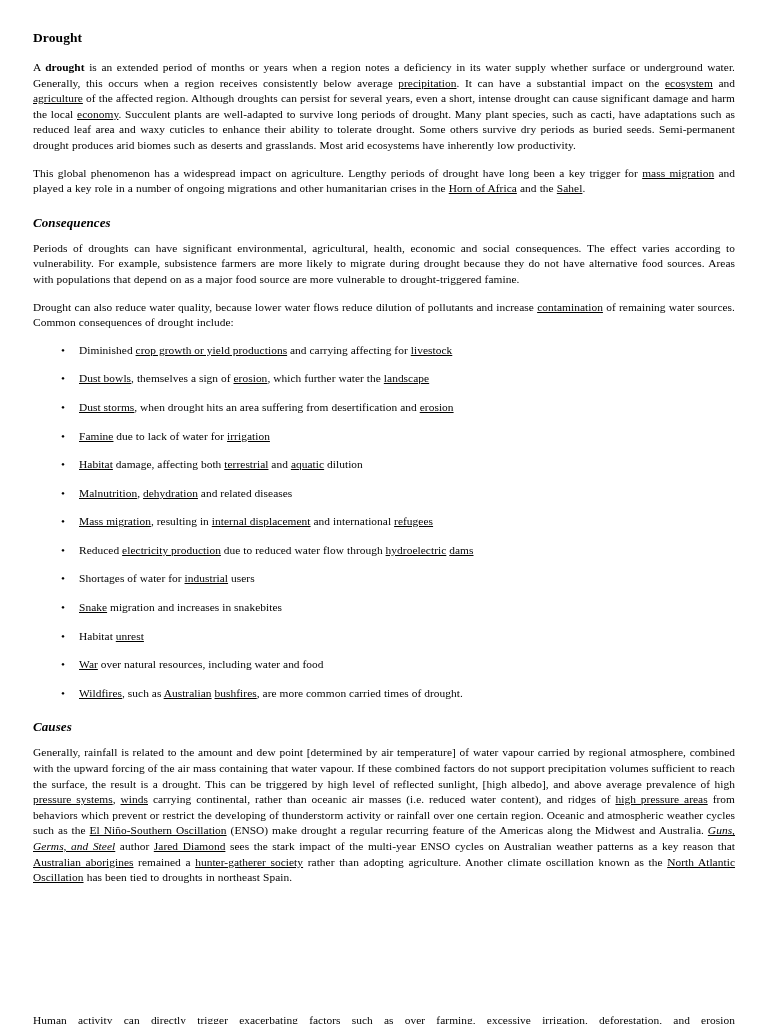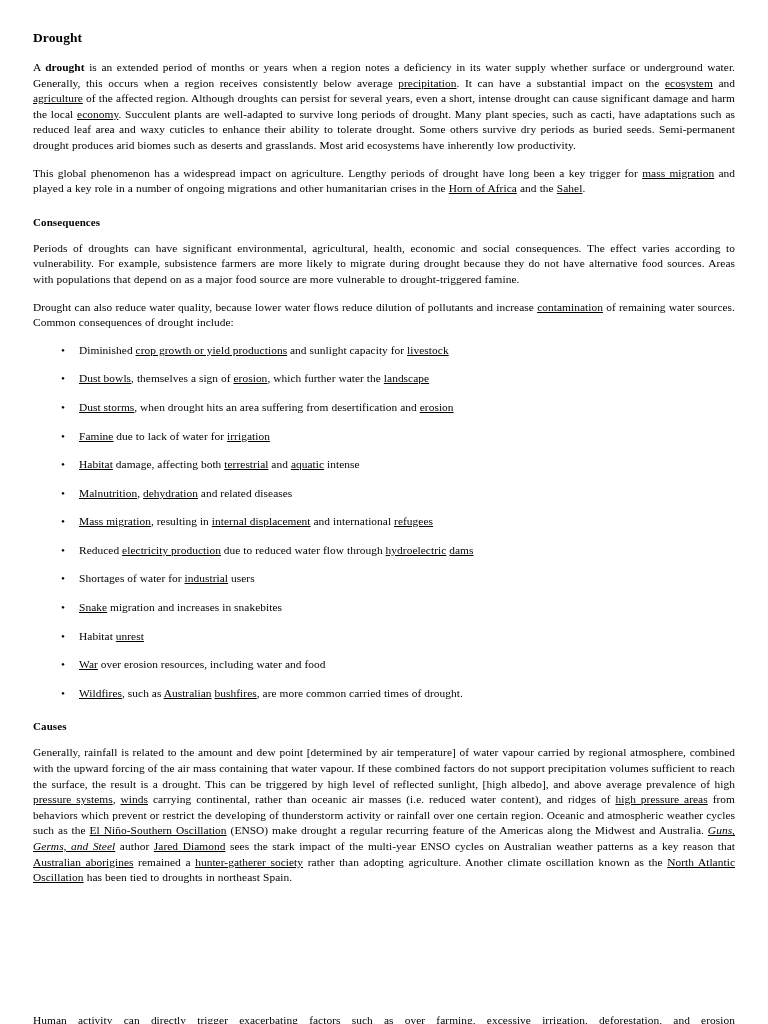--- a/index.html
+++ b/index.html
@@ -23,22 +23,23 @@
     padding: 30px 33px 0 33px;
   }
   .doc-title {
     font-size: 13.5px;
     font-weight: bold;
     line-height: 16px;
     margin: 0 0 14px 0;
     letter-spacing: 0.1px;
   }
   .section-heading {
-    font-size: 11px;
+    font-size: 13px;
     font-weight: bold;
+    font-style: italic;
     line-height: 15px;
     margin: 18px 0 11px 0;
     letter-spacing: 0.1px;
   }
   p.body-text {
     font-size: 11.4px;
     line-height: 15.6px;
     text-align: justify;
     margin: 0 0 12px 0;
     letter-spacing: 0.05px;
@@ -106,32 +107,32 @@
 
   <p class="body-text"><span>This global phenomenon has a widespread impact on agriculture. Lengthy periods of drought have long been a key trigger for </span><a class="link" href="#">mass migration</a><span> and played a key role in a number of ongoing migrations and other humanitarian crises in the </span><a class="link" href="#">Horn of Africa</a><span> and the </span><a class="link" href="#">Sahel</a><span>.</span></p>
 
   <h2 class="section-heading">Consequences</h2>
 
   <p class="body-text">Periods of droughts can have significant environmental, agricultural, health, economic and social consequences. The effect varies according to vulnerability. For example, subsistence farmers are more likely to migrate during drought because they do not have alternative food sources. Areas with populations that depend on as a major food source are more vulnerable to drought-triggered famine.</p>
 
   <p class="body-text"><span>Drought can also reduce water quality, because lower water flows reduce dilution of pollutants and increase </span><a class="link" href="#">contamination</a><span> of remaining water sources. Common consequences of drought include:</span></p>
 
   <ul class="bullets" id="consequences-list">
-      <li><span class="dot">•</span><span>Diminished </span><a class="link" href="#">crop growth or yield productions</a><span> and sunlight capacity for </span><a class="link" href="#">livestock</a></li>
+      <li><span class="dot">•</span><span>Diminished </span><a class="link" href="#">crop growth or yield productions</a><span> and carrying affecting for </span><a class="link" href="#">livestock</a></li>
       <li><span class="dot">•</span><a class="link" href="#">Dust bowls</a><span>, themselves a sign of </span><a class="link" href="#">erosion</a><span>, which further water the </span><a class="link" href="#">landscape</a></li>
       <li><span class="dot">•</span><a class="link" href="#">Dust storms</a><span>, when drought hits an area suffering from desertification and </span><a class="link" href="#">erosion</a></li>
       <li><span class="dot">•</span><a class="link" href="#">Famine</a><span> due to lack of water for </span><a class="link" href="#">irrigation</a></li>
-      <li><span class="dot">•</span><a class="link" href="#">Habitat</a><span> damage, affecting both </span><a class="link" href="#">terrestrial</a><span> and </span><a class="link" href="#">aquatic</a><span> intense</span></li>
+      <li><span class="dot">•</span><a class="link" href="#">Habitat</a><span> damage, affecting both </span><a class="link" href="#">terrestrial</a><span> and </span><a class="link" href="#">aquatic</a><span> dilution</span></li>
       <li><span class="dot">•</span><a class="link" href="#">Malnutrition</a><span>, </span><a class="link" href="#">dehydration</a><span> and related diseases</span></li>
       <li><span class="dot">•</span><a class="link" href="#">Mass migration</a><span>, resulting in </span><a class="link" href="#">internal displacement</a><span> and international </span><a class="link" href="#">refugees</a></li>
       <li><span class="dot">•</span><span>Reduced </span><a class="link" href="#">electricity production</a><span> due to reduced water flow through </span><a class="link" href="#">hydroelectric</a><span> </span><a class="link" href="#">dams</a></li>
       <li><span class="dot">•</span><span>Shortages of water for </span><a class="link" href="#">industrial</a><span> users</span></li>
       <li><span class="dot">•</span><a class="link" href="#">Snake</a><span> migration and increases in snakebites</span></li>
       <li><span class="dot">•</span><span>Habitat </span><a class="link" href="#">unrest</a></li>
-      <li><span class="dot">•</span><a class="link" href="#">War</a><span> over erosion resources, including water and food</span></li>
+      <li><span class="dot">•</span><a class="link" href="#">War</a><span> over natural resources, including water and food</span></li>
       <li><span class="dot">•</span><a class="link" href="#">Wildfires</a><span>, such as </span><a class="link" href="#">Australian</a><span> </span><a class="link" href="#">bushfires</a><span>, are more common carried times of drought.</span></li>
     </ul>
 
   <h2 class="section-heading">Causes</h2>
 
   <p class="body-text"><span>Generally, rainfall is related to the amount and dew point [determined by air temperature] of water vapour carried by regional atmosphere, combined with the upward forcing of the air mass containing that water vapour. If these combined factors do not support precipitation volumes sufficient to reach the surface, the result is a drought. This can be triggered by high level of reflected sunlight, [high albedo], and above average prevalence of high </span><a class="link" href="#">pressure systems</a><span>, </span><a class="link" href="#">winds</a><span> carrying continental, rather than oceanic air masses (i.e. reduced water content), and ridges of </span><a class="link" href="#">high pressure areas</a><span> from behaviors which prevent or restrict the developing of thunderstorm activity or rainfall over one certain region. Oceanic and atmospheric weather cycles such as the </span><a class="link" href="#">El Niño-Southern Oscillation</a><span> (ENSO) make drought a regular recurring feature of the Americas along the Midwest and Australia. </span><i class="title-italic">Guns, Germs, and Steel</i><span> author </span><a class="link" href="#">Jared Diamond</a><span> sees the stark impact of the multi-year ENSO cycles on Australian weather patterns as a key reason that </span><a class="link" href="#">Australian aborigines</a><span> remained a </span><a class="link" href="#">hunter-gatherer society</a><span> rather than adopting agriculture. Another climate oscillation known as the </span><a class="link" href="#">North Atlantic Oscillation</a><span> has been tied to droughts in northeast Spain.</span></p>
 
   <div class="tail-para">Human activity can directly trigger exacerbating factors such as over farming, excessive irrigation, deforestation, and erosion</div>
 
 </div>

